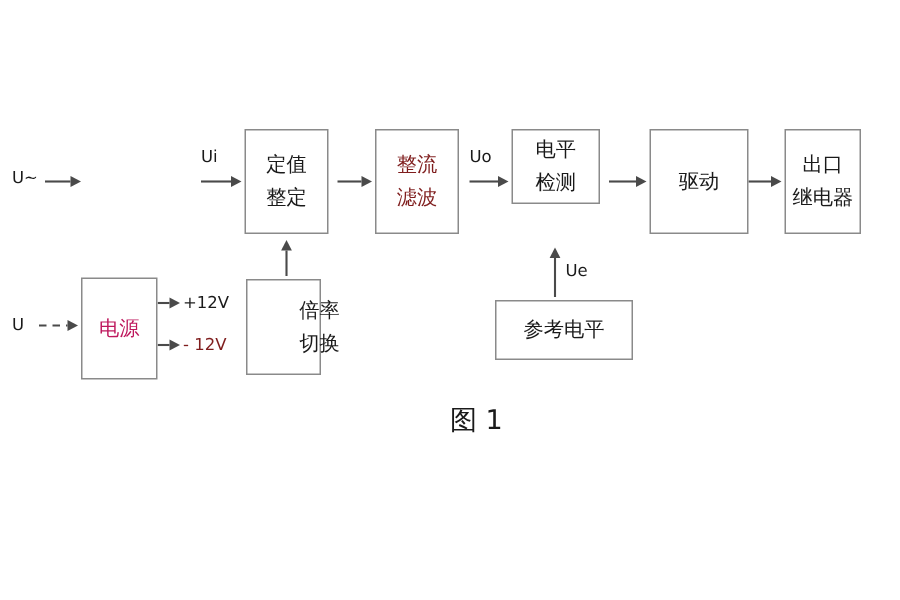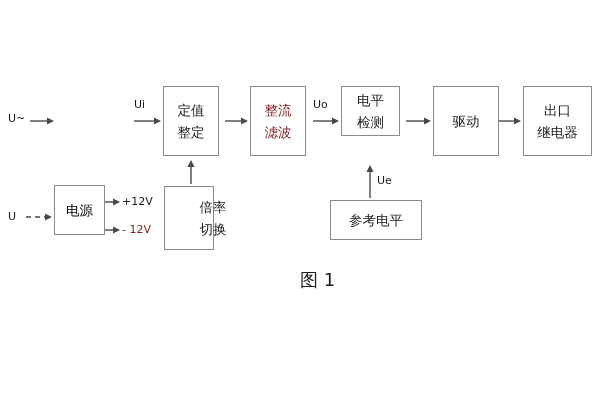--- a/index.html
+++ b/index.html
@@ -125,25 +125,25 @@
       <span class="line">整流</span>
       <span class="line">滤波</span>
     </div>
     <div class="box" style="left: 341px; top: 86px; width: 59px; height: 50px; border-color: rgb(138, 138, 138); color: rgb(26, 26, 26);">
       <span class="line">电平</span>
       <span class="line">检测</span>
     </div>
     <div class="box single" style="left: 433px; top: 86px; width: 66px; height: 70px; border-color: rgb(138, 138, 138); color: rgb(26, 26, 26);">
       <span class="line">驱动</span>
     </div>
-    <div class="box" style="left: 523px; top: 86px; width: 69px; height: 70px; border-color: rgb(138, 138, 138); color: rgb(26, 26, 26);">
+    <div class="box" style="left: 523px; top: 86px; width: 51px; height: 70px; border-color: rgb(138, 138, 138); color: rgb(26, 26, 26);">
       <span class="line">出口</span>
       <span class="line">继电器</span>
     </div>
-    <div class="box single" style="left: 54px; top: 185px; width: 51px; height: 50px; border-color: rgb(138, 138, 138); color: #000000;">
+    <div class="box single" style="left: 54px; top: 185px; width: 51px; height: 68px; border-color: rgb(138, 138, 138); color: #be185d;">
       <span class="line">电源</span>
     </div>
     <div class="box" style="left: 164px; top: 186px; width: 46px; height: 64px; border-color: rgb(138, 138, 138); color: rgb(26, 26, 26); padding-left: 48px;">
       <span class="line">倍率</span>
       <span class="line">切换</span>
     </div>
     <div class="box single" style="left: 330px; top: 200px; width: 92px; height: 40px; border-color: rgb(138, 138, 138); color: rgb(26, 26, 26);">
       <span class="line">参考电平</span>
     </div>
     <div class="lbl sig" style="left: 8px; top: 113px; color: rgb(26, 26, 26);">U~</div>

